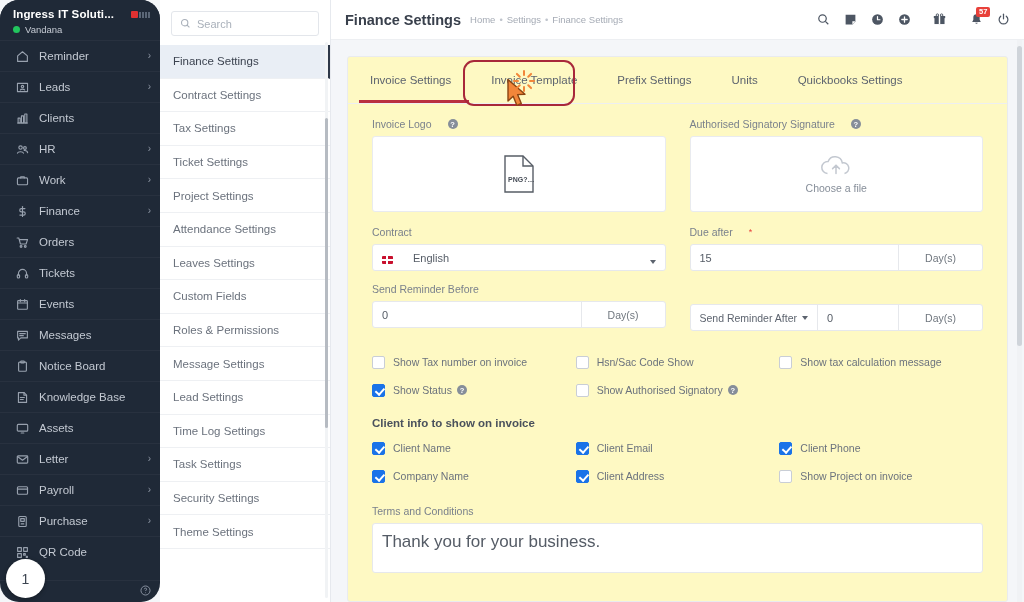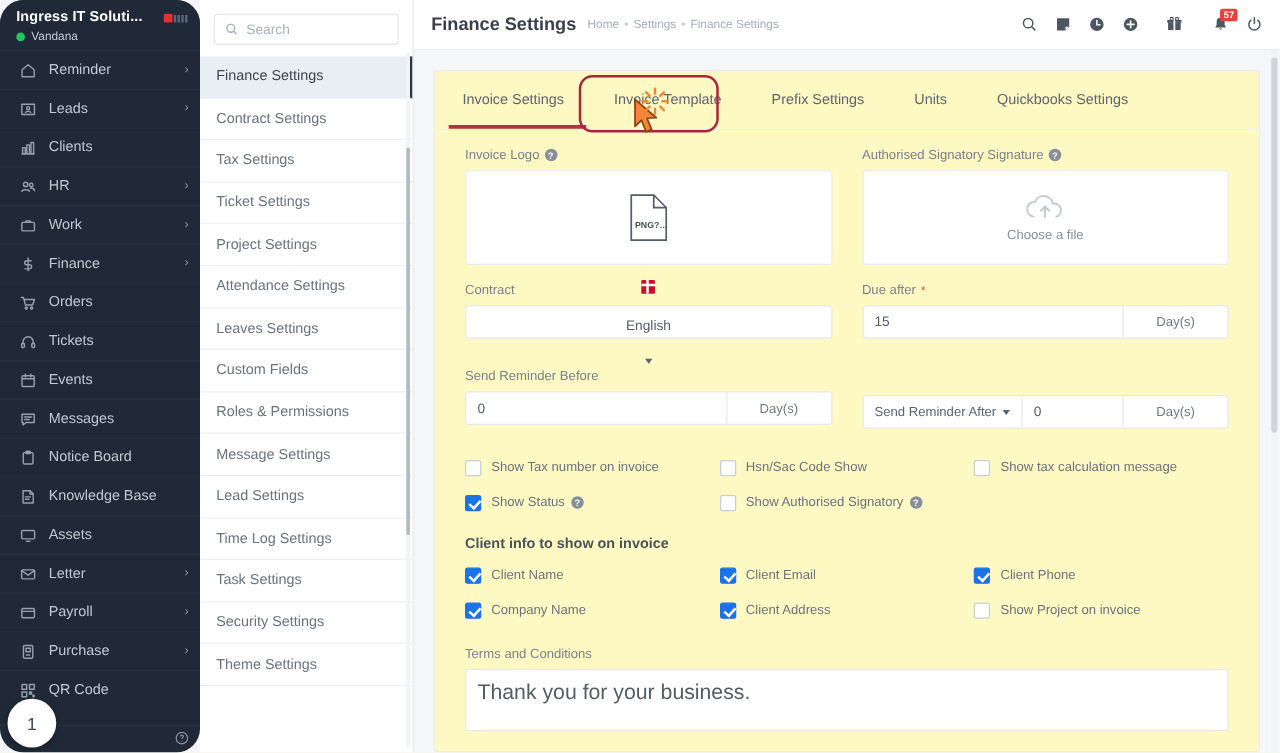--- a/index.html
+++ b/index.html
@@ -121,21 +121,21 @@
     font-size: 11.5px; color: #5d646f; padding: 0 20px; cursor: pointer;
     height: 46px; display: flex; align-items: center; white-space: nowrap;
   }
   .tab:first-child { padding-left: 0; }
   .tab.active { color: #3b4插; }
   .tabs-rule { height: 1px; background: #edeff2; margin: 0; }
 
   .form-area { padding: 14px 24px 0 24px; overflow: hidden; flex: 1; }
   .row2 { display: flex; gap: 24px; }
   .col { flex: 1; min-width: 0; }
-  .flabel { font-size: 10.5px; color: #7a818c; margin-bottom: 6px; display: flex; align-items: center; gap: 4px; }
+  .flabel { font-size: 10.5px; color: #7a818c; margin-bottom: 6px; display: flex; align-items: center; gap: 16px; }
   .req { color: #e8413a; font-size: 9px; vertical-align: super; }
   .qmark {
     width: 10px; height: 10px; border-radius: 50%; background: #868e99; color: #fff;
     font-size: 7.5px; display: inline-flex; align-items: center; justify-content: center;
     font-weight: bold;
   }
   .dropzone {
     height: 76px; border: 1px solid #e9ebef; border-radius: 3px;
     display: flex; flex-direction: column; align-items: center; justify-content: center;
     background: #fff; cursor: pointer;
@@ -145,21 +145,21 @@
   .upload-label { font-size: 10.5px; color: #868e99; margin-top: 4px; }
 
   .fld {
     height: 27px; border: 1px solid #e6e8ec; border-radius: 3px; display: flex;
     align-items: center; background: #fff;
   }
   .fld input {
     border: 0; outline: 0; width: 100%; height: 100%; padding: 0 9px; font-size: 11px;
     color: #555c66; font-family: "Liberation Sans", sans-serif; background: transparent;
   }
-  .fld-sel { padding: 0 9px; display: flex; align-items: center; gap: 20px; width: 100%; cursor: pointer; flex-direction: column; }
+  .fld-sel { padding: 0 9px; display: flex; align-items: flex-end; gap: 20px; width: 100%; cursor: pointer; }
   .flag {
     width: 11px; height: 8px; border-radius: 1px; flex: 0 0 11px;
     background: linear-gradient(#c8102e 0 100%); position: relative; overflow: hidden;
   }
   .flag:before, .flag:after { content: ""; position: absolute; background: #fff; }
   .flag:before { left: 4px; top: 0; width: 2px; height: 100%; }
   .flag:after { top: 3px; left: 0; width: 100%; height: 2px; }
   .sel-val { font-size: 11px; color: #555c66; flex: 1; }
   .caret-sm { width: 0; height: 0; border-left: 3.5px solid transparent; border-right: 3.5px solid transparent; border-top: 4px solid #5c636e; }
   .addon {
@@ -572,21 +572,21 @@
                 <span>Due after</span>
                 <span class="req">*</span>
               </div>
               <div class="fld">
                 <input type="text" value="15" style="">
                 <span class="addon">Day(s)</span>
               </div>
             </div>
           </div>
 
-          <div class="row2" style="margin-top:24px">
+          <div class="row2" style="margin-top:12px">
             <div class="col">
               <div class="flabel">Send Reminder Before</div>
               <div class="fld">
                 <input type="text" value="0" style="">
                 <span class="addon">Day(s)</span>
               </div>
             </div>
             <div class="col">
               <div class="flabel" style="height:15px"></div>
               <div class="fld">

